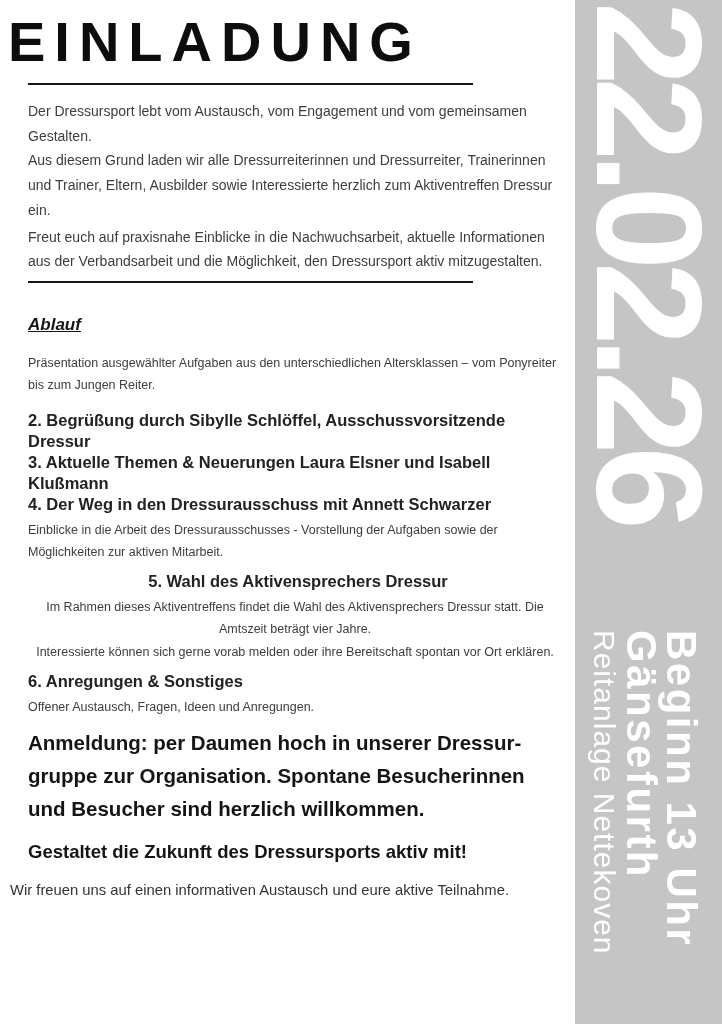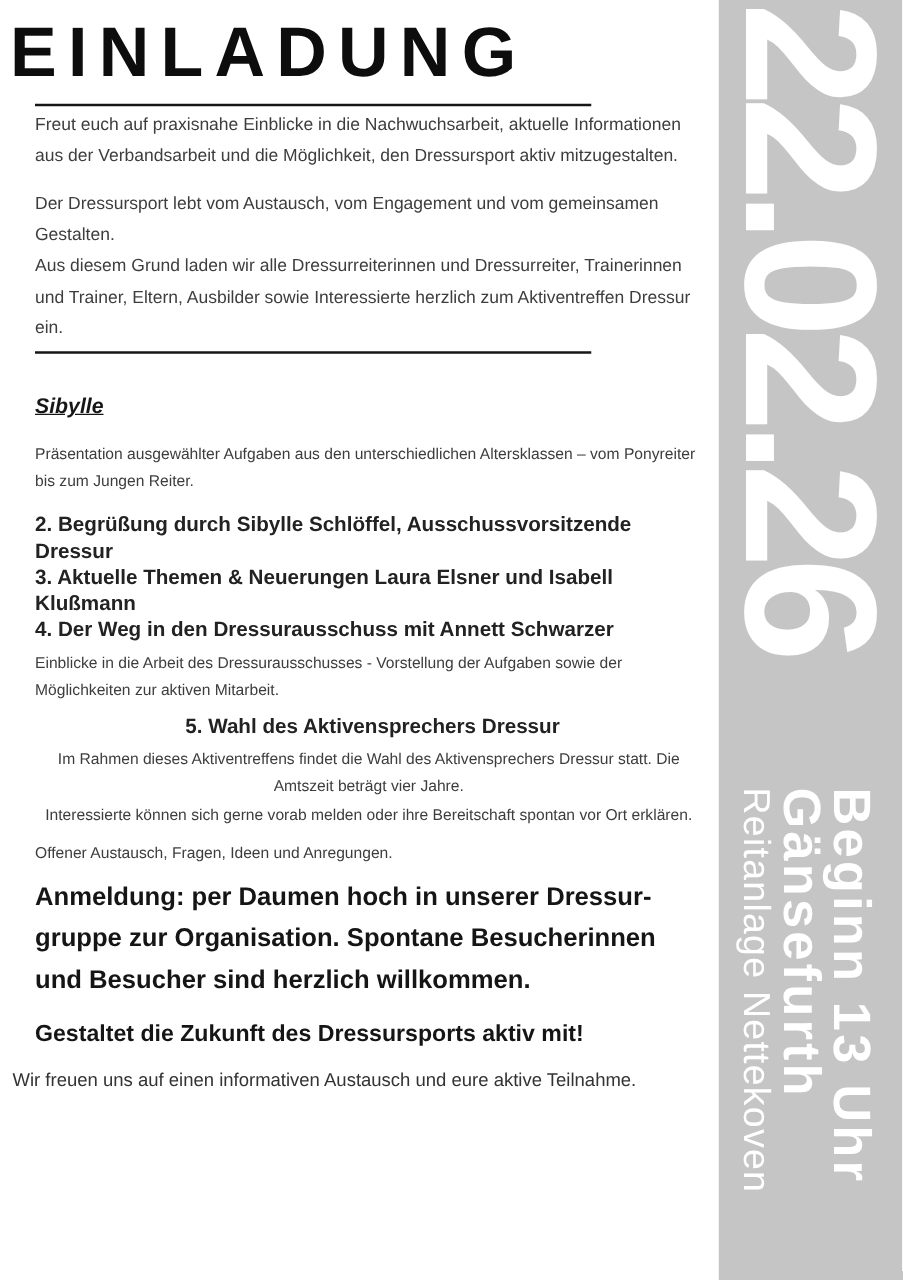--- a/index.html
+++ b/index.html
@@ -163,27 +163,27 @@
 </head>
 <body>
 
 <div class="page">
 
   <div class="content">
 
     <div class="title">EINLADUNG</div>
     <div class="rule rule-subtitle"></div>
 
-    <p class="intro intro-2">Freut euch auf praxisnahe Einblicke in die Nachwuchsarbeit, aktuelle Informationen aus der Verbandsarbeit und die Möglichkeit, den Dressursport aktiv mitzugestalten.</p>
     <p class="intro intro-1">Der Dressursport lebt vom Austausch, vom Engagement und vom gemeinsamen Gestalten.
 Aus diesem Grund laden wir alle Dressurreiterinnen und Dressurreiter, Trainerinnen und Trainer, Eltern, Ausbilder sowie Interessierte herzlich zum Aktiventreffen Dressur ein.</p>
+    <p class="intro intro-2">Freut euch auf praxisnahe Einblicke in die Nachwuchsarbeit, aktuelle Informationen aus der Verbandsarbeit und die Möglichkeit, den Dressursport aktiv mitzugestalten.</p>
 
     <div class="rule rule-section"></div>
 
-    <div class="ablauf-heading">Sibylle</div>
+    <div class="ablauf-heading">Ablauf</div>
 
     <div class="agenda">
       <div class="agenda-item">
         <div class="item-desc">Präsentation ausgewählter Aufgaben aus den unterschiedlichen Altersklassen – vom Ponyreiter bis zum Jungen Reiter.</div>
       </div>
       <div class="agenda-item">
         <div class="item-title">2. Begrüßung durch Sibylle Schlöffel, Ausschussvorsitzende Dressur</div>
 
       </div>
       <div class="agenda-item">
@@ -193,20 +193,21 @@
       <div class="agenda-item">
         <div class="item-title">4. Der Weg in den Dressurausschuss mit Annett Schwarzer</div>
         <div class="item-desc">Einblicke in die Arbeit des Dressurausschusses - Vorstellung der Aufgaben sowie der Möglichkeiten zur aktiven Mitarbeit.</div>
       </div>
       <div class="agenda-item">
         <div class="item-title">5. Wahl des Aktivensprechers Dressur</div>
         <div class="item-desc">Im Rahmen dieses Aktiventreffens findet die Wahl des Aktivensprechers Dressur statt. Die Amtszeit beträgt vier Jahre.
 Interessierte können sich gerne vorab melden oder ihre Bereitschaft spontan vor Ort erklären.</div>
       </div>
       <div class="agenda-item">
+        <div class="item-title">6. Anregungen &amp; Sonstiges</div>
         <div class="item-desc">Offener Austausch, Fragen, Ideen und Anregungen.</div>
       </div>
     </div>
 
     <div class="registration">Anmeldung: per Daumen hoch in unserer Dressur-
 gruppe zur Organisation. Spontane Besucherinnen
 und Besucher sind herzlich willkommen.</div>
     <div class="cta">Gestaltet die Zukunft des Dressursports aktiv mit!</div>
     <div class="closing">Wir freuen uns auf einen informativen Austausch und eure aktive Teilnahme.</div>
 

